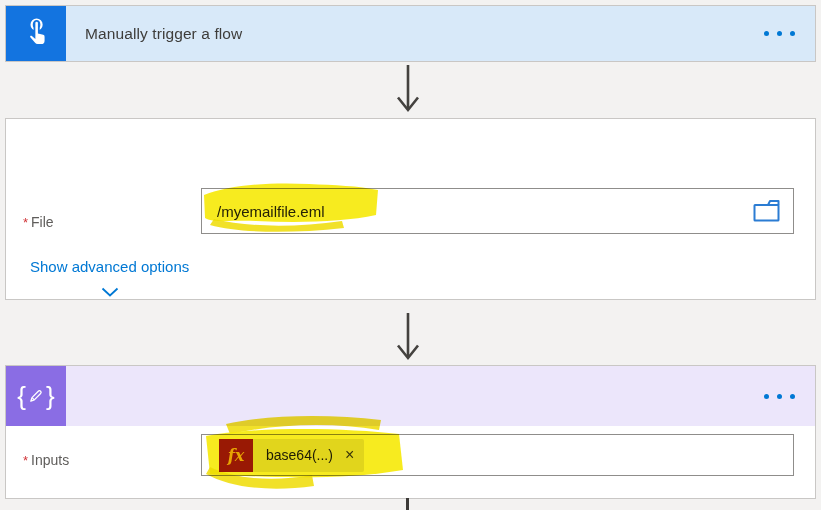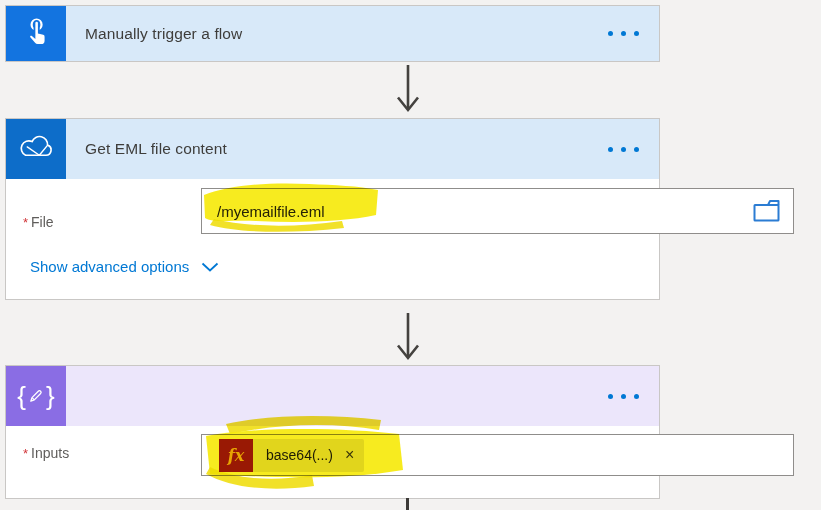--- a/index.html
+++ b/index.html
@@ -1,19 +1,19 @@
 <!DOCTYPE html>
 <html><head>
 <meta charset="utf-8">
 <style>
   html,body{margin:0;padding:0;background:#f3f2f1;}
   *{box-sizing:border-box;font-family:"Liberation Sans",sans-serif;}
   .canvas{position:relative;width:821px;height:510px;background:#f3f2f1;overflow:hidden;}
 
-  .card{position:absolute;left:5px;width:655px;background:#fff;border:1px solid #c9c7c5;}
+  .card{position:absolute;left:5px;width:811px;background:#fff;border:1px solid #c9c7c5;}
   .card1{top:5px;height:57px;}
   .card2{top:118px;height:182px;}
   .card3{top:365px;height:134px;}
 
   .hdr{display:flex;align-items:center;height:60px;}
   .card1 .hdr{height:55px;}
   .hdr-blue{background:#d8e9f9;}
   .hdr-purple{background:#ece6fb;}
   .iconbox{width:60px;height:100%;flex:0 0 60px;display:flex;align-items:center;justify-content:center;}
   .bg-trigger{background:#1374e0;}
@@ -24,21 +24,21 @@
   .menu i{width:5px;height:5px;border-radius:50%;background:#0078d4;display:block;}
 
   .field-label{position:absolute;left:17px;font-size:14px;color:#5f5d5b;}
   .req{color:#d13438;margin-right:3px;font-size:13px;}
   .input{position:absolute;background:#fff;border:1px solid #8f8d8b;display:flex;align-items:center;}
   .input-file{left:195px;top:69px;width:593px;height:46px;padding:0 12px 0 15px;}
   .input-inputs{left:195px;top:68px;width:593px;height:42px;padding-left:17px;}
   .input-value{font-size:15px;color:#262523;position:relative;z-index:2;}
   .folder{margin-left:auto;display:flex;z-index:2;cursor:pointer;}
 
-  .adv-link{position:absolute;left:24px;top:139px;display:flex;align-items:center;gap:12px;font-size:15px;color:#0078d4;text-decoration:none;cursor:pointer;}
+  .adv-link{position:absolute;left:24px;top:139px;display:flex;align-items:center;gap:12px;font-size:15px;color:#0078d4;text-decoration:none;cursor:pointer;flex-direction:column;}
 
   .token{display:inline-flex;align-items:center;height:33px;background:#e9e7e4;border-radius:2px;position:relative;z-index:2;cursor:pointer;}
   .fx-badge{width:34px;height:33px;background:#9e1b1b;color:#f0b410;display:flex;align-items:center;justify-content:center;font-family:"DejaVu Serif",serif;font-style:italic;font-weight:700;font-size:16px;}
   .token-label{font-size:14px;color:#1f1e1d;padding:0 10px 0 13px;}
   .token-x{font-size:16px;color:#3b3a39;padding:0 10px 0 2px;cursor:pointer;line-height:1;}
 
   .marker{position:absolute;mix-blend-mode:multiply;pointer-events:none;z-index:5;}
   .marker path{fill:#f6e90e;fill-opacity:.93;}
   .marker path.d2{fill:#efdc04;fill-opacity:.85;}
 
@@ -72,34 +72,20 @@
         </button>
     </header>
   </section>
 
   <svg class="arrow arrow1" width="26" height="52">
     <path d="M13 1 V45"></path>
       <path d="M3 33.5 L13 46 L23 33.5"></path>
   </svg>
 
   <section class="card card2">
-    <header class="hdr hdr-blue">
-      <div class="iconbox bg-onedrive">
-        <svg width="40" height="30" viewBox="0 0 48 32" fill="none" stroke="#fff" stroke-width="2" stroke-linejoin="round" stroke-linecap="round">
-          <path d="M11.5 23.5 h24.3 a6.2 6.2 0 0 0 2 -12.1 A9.6 9.6 0 0 0 19.3 7.1 A8 8 0 0 0 11.5 23.5 Z"></path>
-          <path d="M13.5 13.5 L28 23.5 M28 23.5 L37 12.5" stroke-width="1.7"></path>
-        </svg>
-      </div>
-      <h2 class="title">Get EML file content</h2>
-      <button class="menu">
-          <i></i>
-          <i></i>
-          <i></i>
-        </button>
-    </header>
 
     <div class="field-label" style="top:95px;">
       <span class="req">*</span><span>File</span>
     </div>
 
     <div class="input input-file">
       <span class="input-value">/myemailfile.eml</span>
       <span class="folder">
         <svg width="28" height="24" viewBox="0 0 28 24" fill="none" stroke="#2b7cd3" stroke-width="2" stroke-linejoin="round">
           <rect x="1.5" y="6" width="24" height="15.5" rx="0.5"></rect>
@@ -138,21 +124,21 @@
           <span class="braces">}</span>
         </span>
       </div>
       <button class="menu">
           <i></i>
           <i></i>
           <i></i>
         </button>
     </header>
 
-    <div class="field-label" style="top:79px;">
+    <div class="field-label" style="top:86px;">
       <span class="req">*</span><span>Inputs</span>
     </div>
 
     <div class="input input-inputs">
       <span class="token">
         <span class="fx-badge">fx</span>
         <span class="token-label">base64(...)</span>
         <span class="token-x">×</span>
       </span>
     </div>

